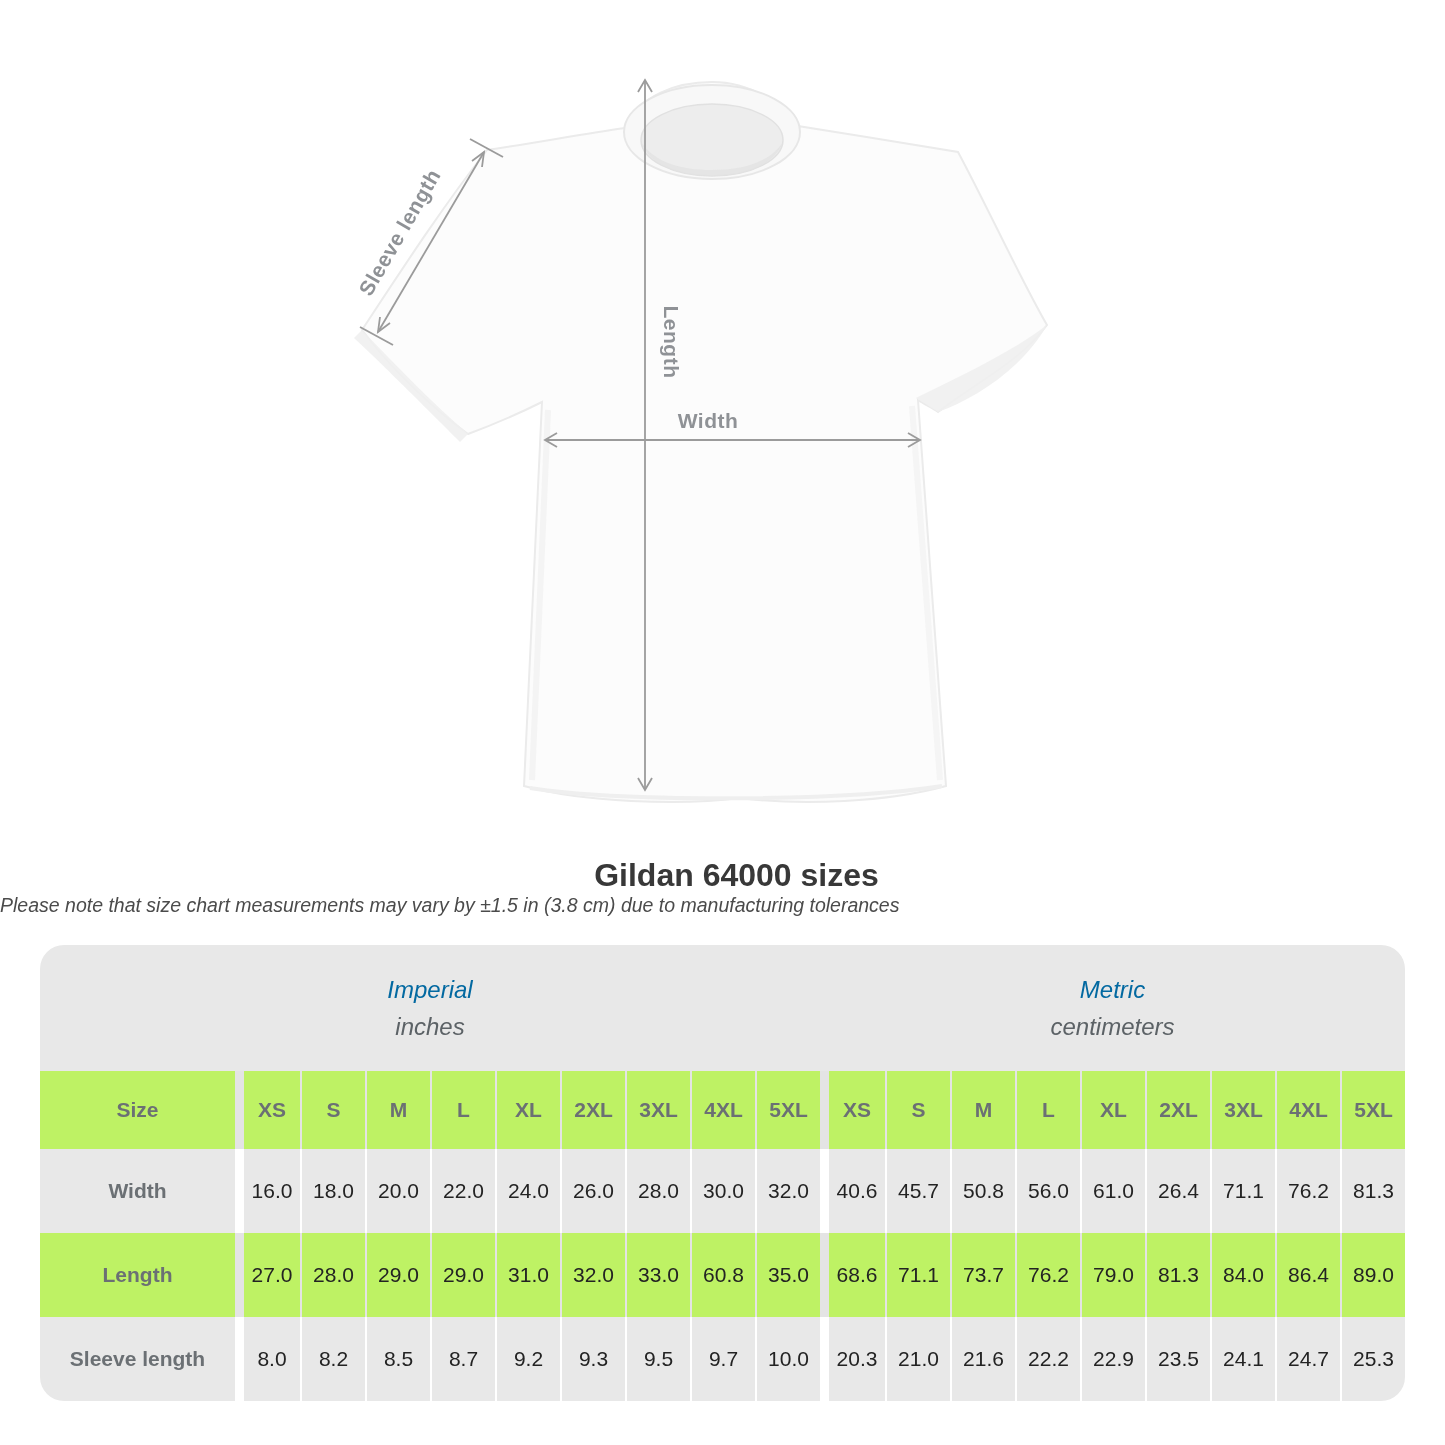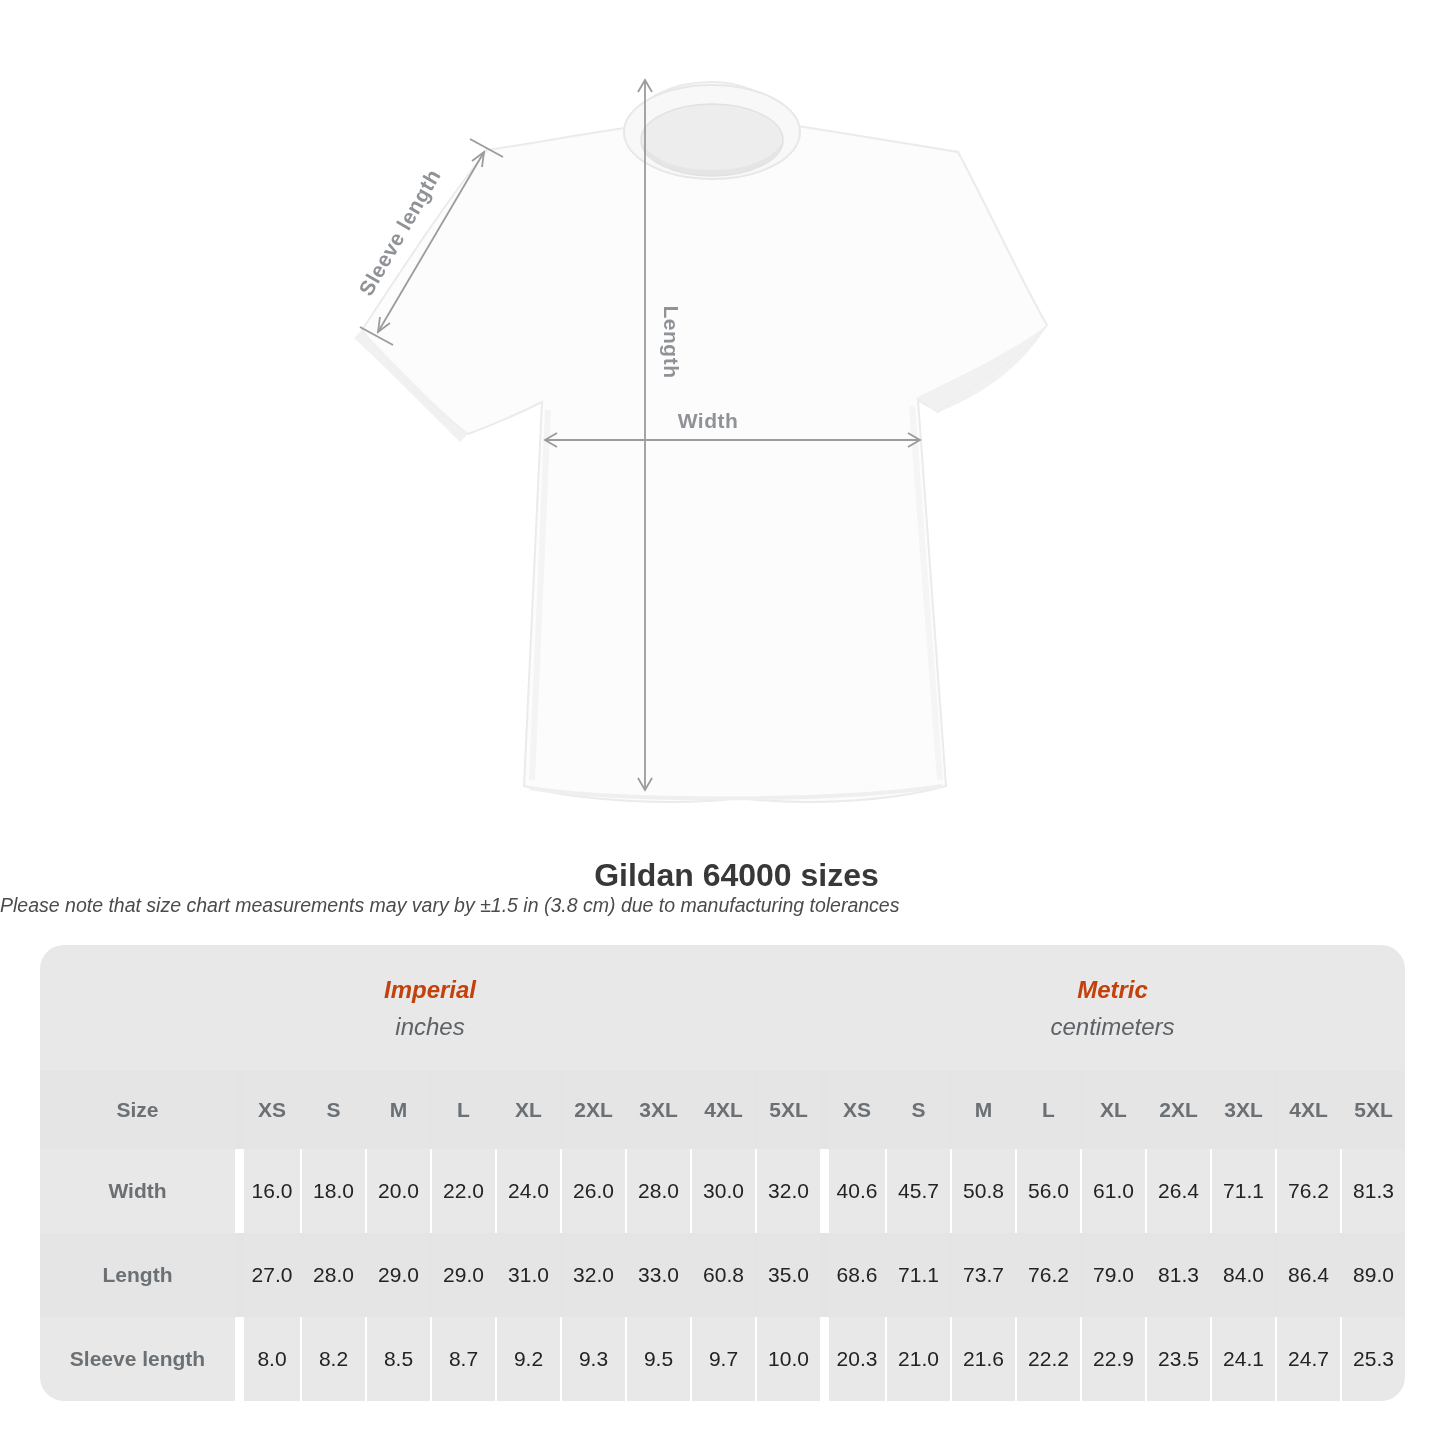--- a/index.html
+++ b/index.html
@@ -25,24 +25,24 @@
   }
   
   .size-table{
     position:absolute;left:40px;top:945px;width:1365px;
     border-radius:24px;overflow:hidden;
   }
   .unit-row{display:flex;background:#e8e8e8;height:126px;}
   .unit-cell{display:flex;flex-direction:column;align-items:center;justify-content:center;gap:9px;}
   .unit-cell.imperial{width:780px;}
   .unit-cell.metric{flex:1;}
-  .unit-name{font-size:24px;font-weight:bold;font-style:italic;color:#c2410c;}
+  .unit-name{font-size:24px;font-weight:normal;font-style:italic;color:#0369a1;}
   .unit-sub{font-size:24px;font-style:italic;color:#5c6266;}
   .row{display:grid;grid-template-columns:195px repeat(18,1fr);}
-  .row.light{background:#e5e5e5;--gap:#e4e4e4;}
+  .row.light{background:#bef264;--gap:#e4e4e4;}
   .row.shade{background:#e8e8e8;--gap:#ffffff;}
   .cell{
     display:flex;align-items:center;justify-content:center;
     height:84px;font-size:21px;color:#232323;
   }
   .size-row .cell{height:78px;}
   .cell:not(.label){border-left:2px solid var(--gap);}
   .cell.group-start{border-left-width:9px;}
   .cell.label,.cell.head{font-weight:bold;color:#6b7074;}
 </style>

